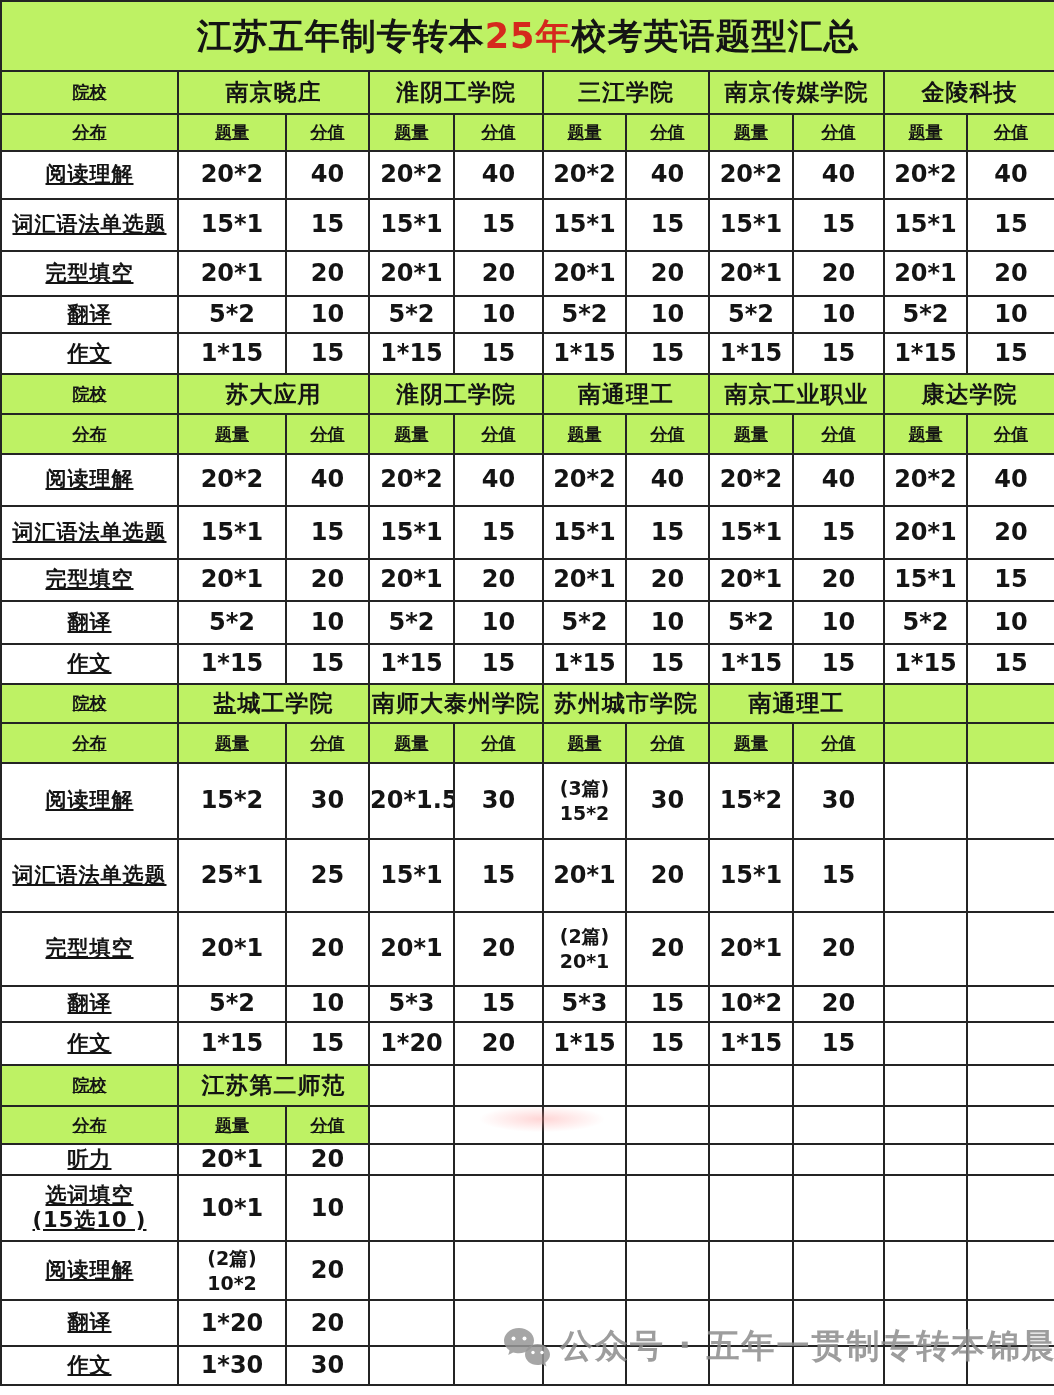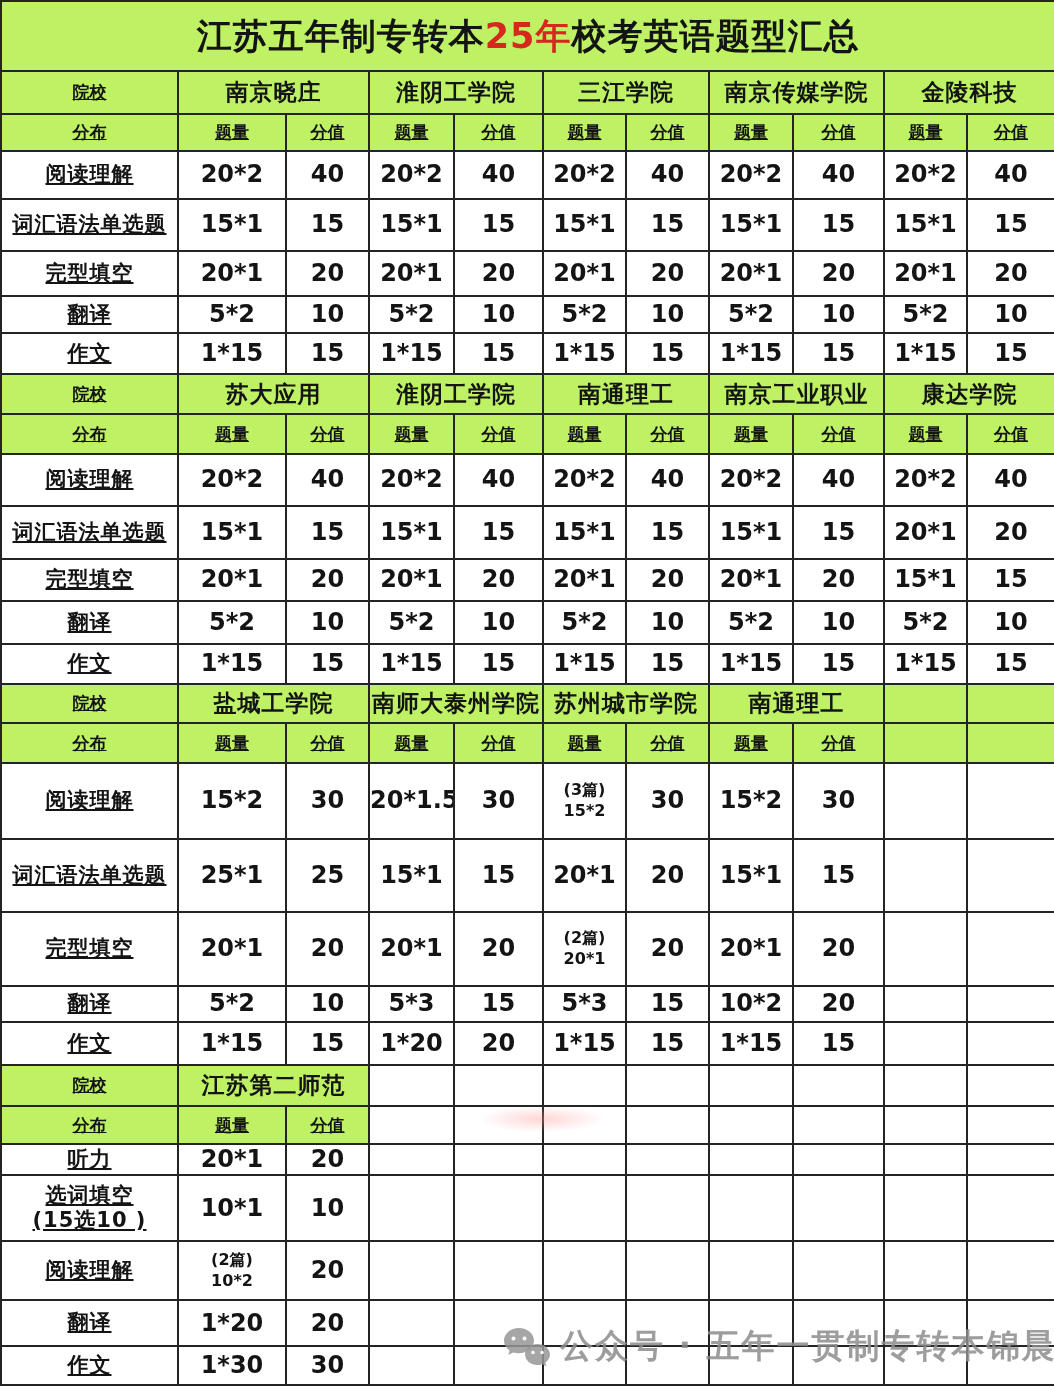--- a/index.html
+++ b/index.html
@@ -13,21 +13,21 @@
     padding:0;font-weight:bold;color:#141414;white-space:pre-line;line-height:1.22;
     background:#ffffff;overflow:hidden;
   }
   .yellow{background:#bef264;}
   .title-cell{font-size:35px;letter-spacing:1px;}
   .red{color:#D5291D;}
   .hdr-label{font-size:17px;text-decoration:underline;}
   .school{font-size:23px;letter-spacing:1px;}
   .row-label{font-size:21px;letter-spacing:1px;text-decoration:underline;}
   .val{font-size:24px;}
-  .ml{font-size:16px;line-height:1.3;}
+  .ml{font-size:19px;line-height:1.3;}
   #watermark{
     position:absolute;left:502px;top:1324px;display:flex;align-items:center;gap:10px;
     color:rgba(140,140,140,0.85);font-size:33px;font-weight:bold;letter-spacing:2px;
     z-index:5;pointer-events:none;white-space:nowrap;
   }
   #smudge{
     position:absolute;left:480px;top:1106px;width:124px;height:26px;z-index:4;
     background:radial-gradient(ellipse at center,rgba(255,145,145,0.38),rgba(255,145,145,0) 72%);
     pointer-events:none;
   }

